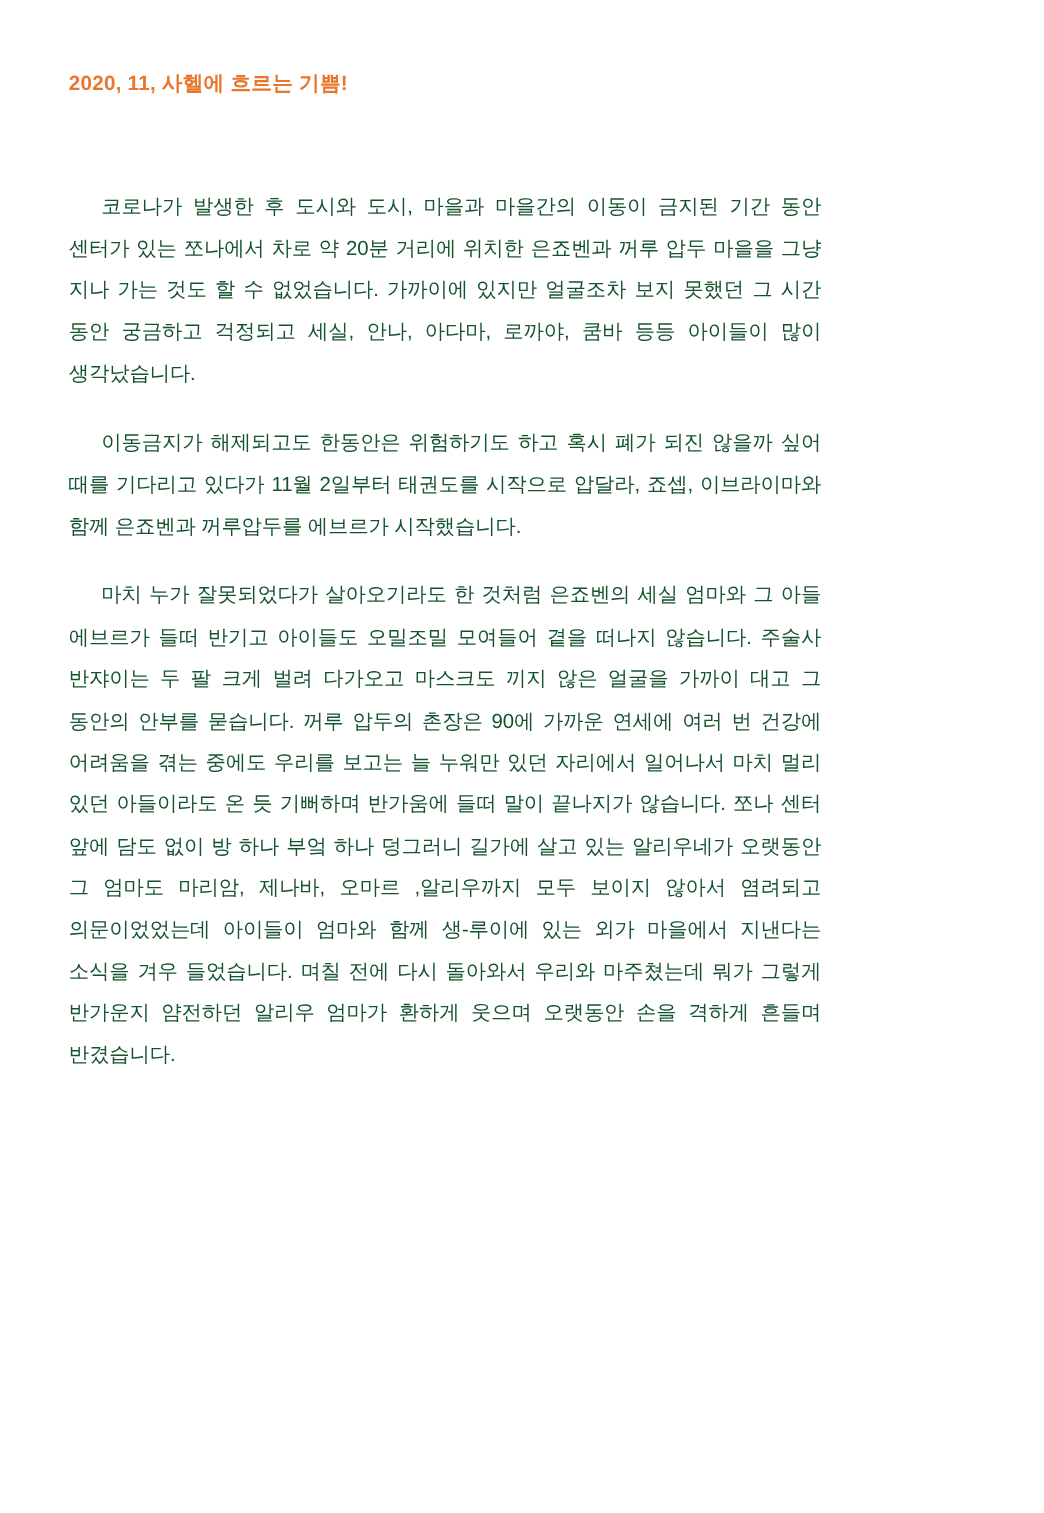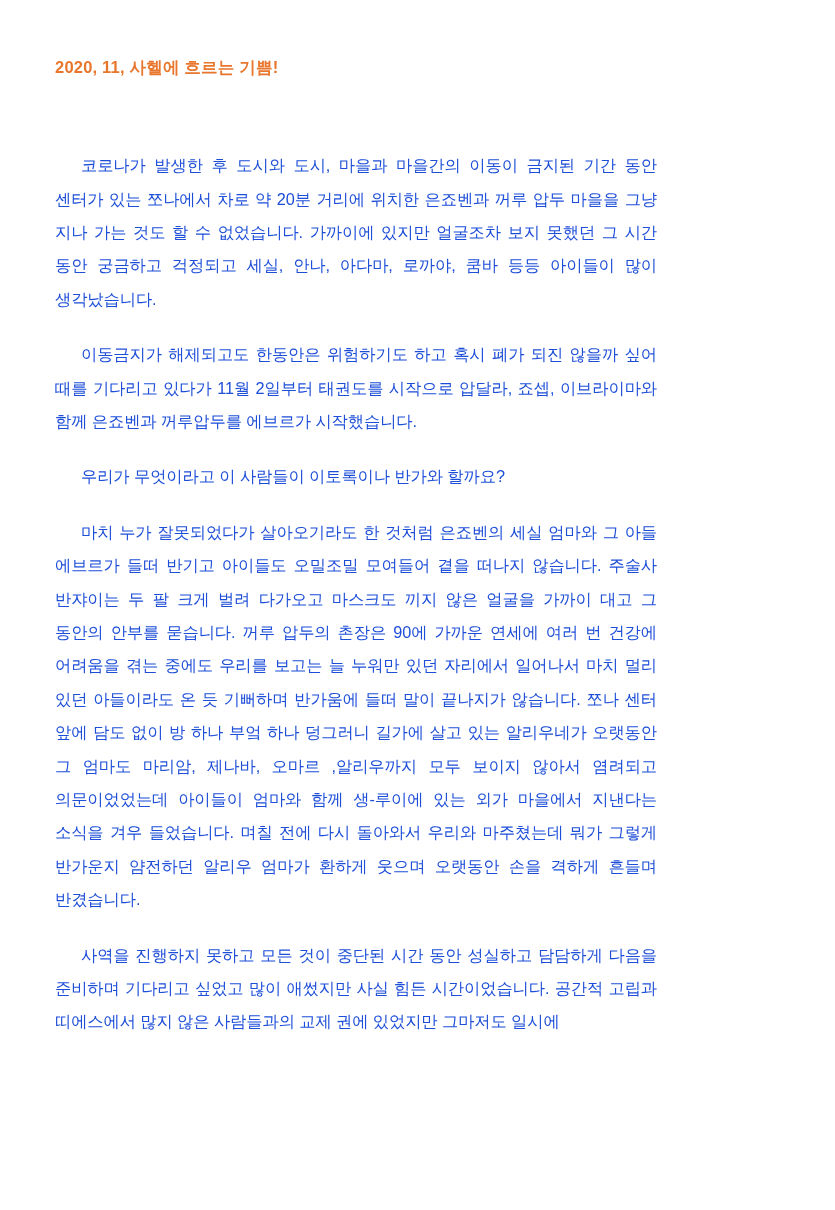--- a/index.html
+++ b/index.html
@@ -32,21 +32,21 @@
     margin: 0 0 0 0;
     line-height: 1.4;
   }
   .body-copy {
     margin-top: 70px;
   }
   .para {
     font-family: "Liberation Sans", sans-serif;
     font-size: 16.3px;
     line-height: 2.05;
-    color: #1d4ed8;
+    color: #14532d;
     text-align: justify;
     text-justify: inter-character;
     margin: 0 0 22px 0;
     text-indent: 26px;
     word-break: keep-all;
     letter-spacing: -0.1px;
   }
   .para:last-child {
     margin-bottom: 0;
   }
@@ -54,18 +54,16 @@
 </head>
 <body>
 
 <div class="page">
 
   <h1 class="doc-title" style="color: rgb(232, 118, 44);">2020, 11, 사헬에 흐르는 기쁨!</h1>
 
   <div class="body-copy">
     <p class="para">코로나가 발생한 후 도시와 도시, 마을과 마을간의 이동이 금지된 기간 동안 센터가 있는 쪼나에서 차로 약 20분 거리에 위치한 은죠벤과 꺼루 압두 마을을 그냥 지나 가는 것도 할 수 없었습니다. 가까이에 있지만 얼굴조차 보지 못했던 그 시간 동안 궁금하고 걱정되고 세실, 안나, 아다마, 로까야, 쿰바 등등 아이들이 많이 생각났습니다.</p>
     <p class="para">이동금지가 해제되고도 한동안은 위험하기도 하고 혹시 폐가 되진 않을까 싶어 때를 기다리고 있다가 11월 2일부터 태권도를 시작으로 압달라, 죠셉, 이브라이마와 함께 은죠벤과 꺼루압두를 에브르가 시작했습니다.</p>
-    <p class="para">우리가 무엇이라고 이 사람들이 이토록이나 반가와 할까요?</p>
     <p class="para">마치 누가 잘못되었다가 살아오기라도 한 것처럼 은죠벤의 세실 엄마와 그 아들 에브르가 들떠 반기고 아이들도 오밀조밀 모여들어 곁을 떠나지 않습니다. 주술사 반쟈이는 두 팔 크게 벌려 다가오고 마스크도 끼지 않은 얼굴을 가까이 대고 그 동안의 안부를 묻습니다. 꺼루 압두의 촌장은 90에 가까운 연세에 여러 번 건강에 어려움을 겪는 중에도 우리를 보고는 늘 누워만 있던 자리에서 일어나서 마치 멀리 있던 아들이라도 온 듯 기뻐하며 반가움에 들떠 말이 끝나지가 않습니다.  쪼나 센터 앞에 담도 없이 방 하나 부엌 하나 덩그러니 길가에 살고 있는 알리우네가 오랫동안 그 엄마도 마리암, 제나바, 오마르 ,알리우까지 모두 보이지 않아서 염려되고 의문이었었는데 아이들이 엄마와 함께 생-루이에 있는 외가 마을에서 지낸다는 소식을 겨우 들었습니다. 며칠 전에 다시 돌아와서 우리와 마주쳤는데 뭐가 그렇게 반가운지 얌전하던 알리우 엄마가 환하게 웃으며 오랫동안 손을 격하게 흔들며 반겼습니다.</p>
-    <p class="para">사역을 진행하지 못하고 모든 것이 중단된 시간 동안 성실하고 담담하게 다음을 준비하며 기다리고 싶었고 많이 애썼지만 사실 힘든 시간이었습니다. 공간적 고립과 띠에스에서 많지 않은 사람들과의 교제 권에 있었지만 그마저도 일시에</p>
   </div>
 
 </div>
 
 </body></html>

